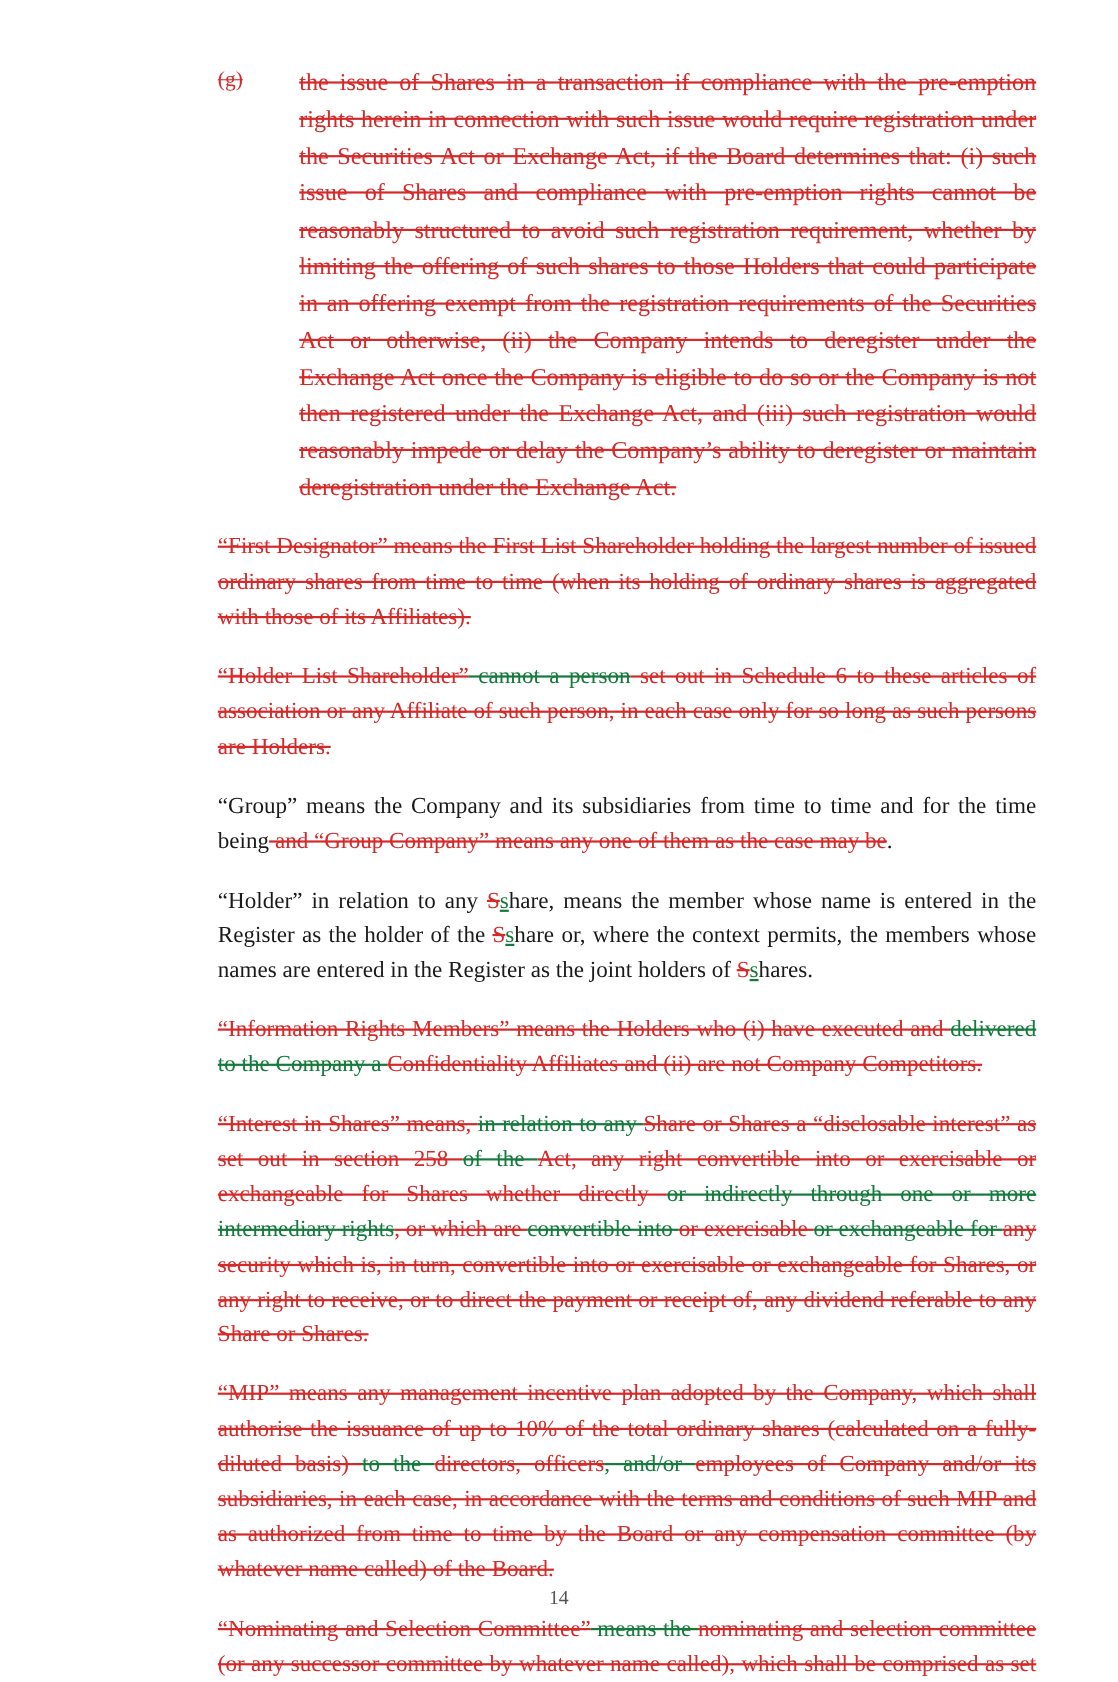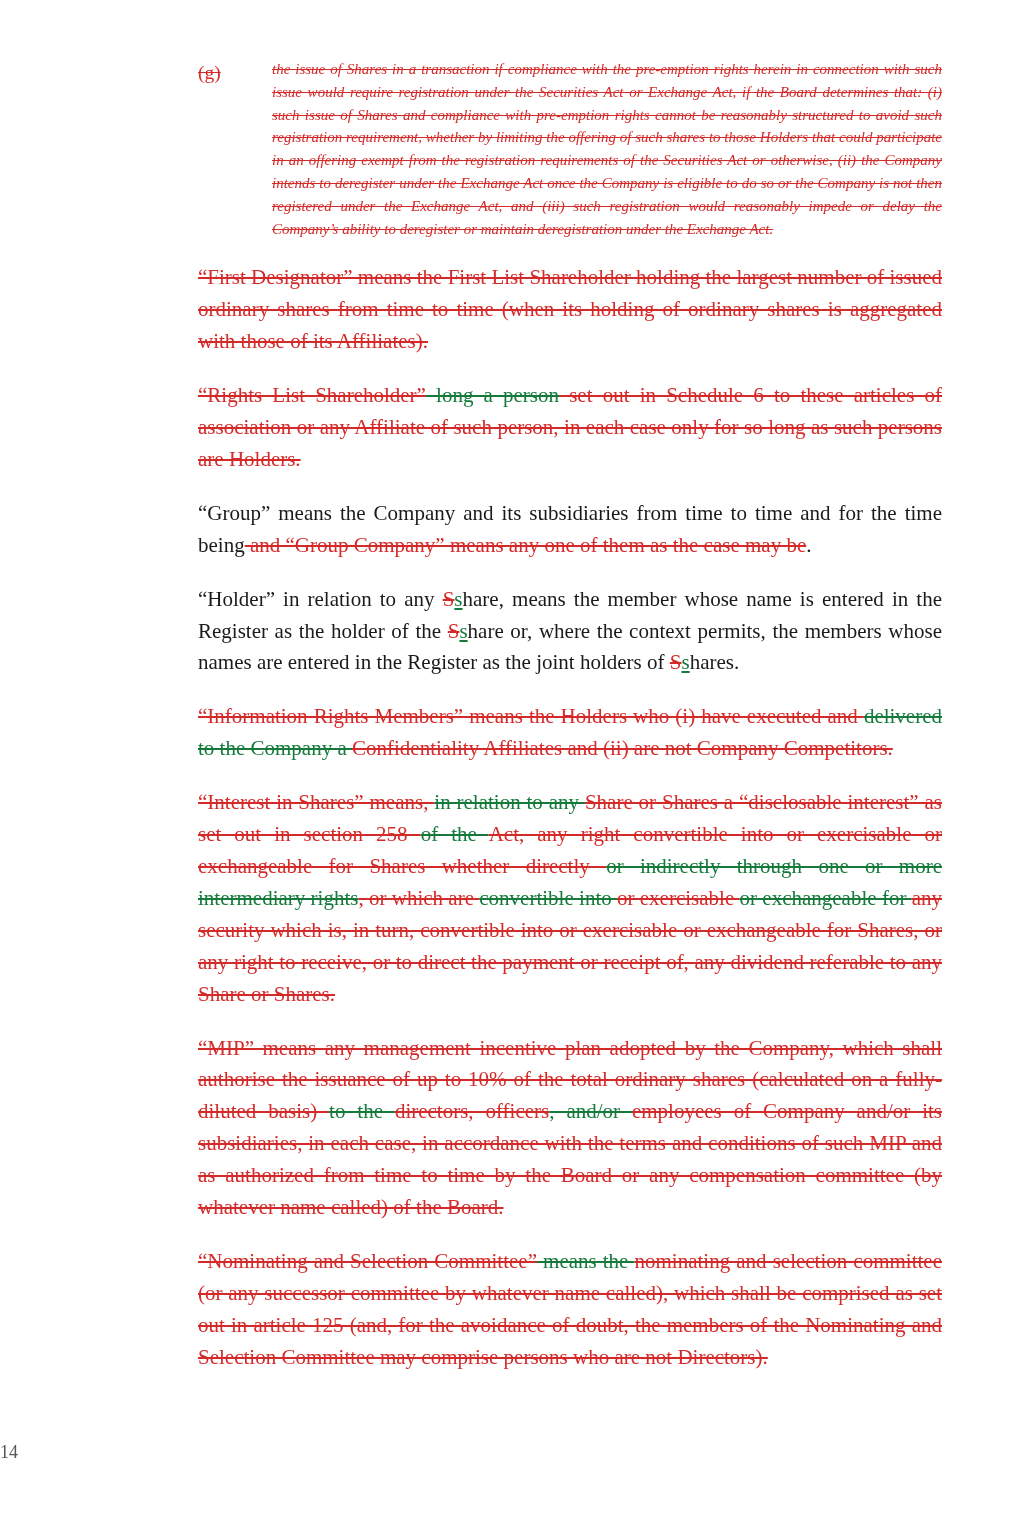--- a/index.html
+++ b/index.html
@@ -53,31 +53,30 @@
     display: flex;
     margin: 0 0 22px 0;
   }
   .clause .lbl {
     flex: 0 0 74px;
     font-size: 19.5px;
     line-height: 1.52;
   }
   .clause .body {
     flex: 1 1 auto;
-    font-size: 15px;
+    font-size: 22px;
     line-height: 1.52;
     text-align: justify;
-    font-style: italic;
   }
   .pagenum {
     position: absolute;
     left: 0;
     right: 0;
     top: 1442px;
-    text-align: left;
+    text-align: center;
     font-size: 18px;
     color: #555555;
     font-family: "Liberation Serif", serif;
   }
 </style>
 </head>
 <body>
 
 <div class="page">
   <div class="content">
@@ -86,21 +85,21 @@
       <div class="lbl">
         <span class="del">(g)</span>
       </div>
       <div class="body">
         <span class="del">the issue of Shares in a transaction if compliance with the pre-emption rights herein in connection with such issue would require registration under the Securities Act or Exchange Act, if the Board determines that: (i) such issue of Shares and compliance with pre-emption rights cannot be reasonably structured to avoid such registration requirement, whether by limiting the offering of such shares to those Holders that could participate in an offering exempt from the registration requirements of the Securities Act or otherwise, (ii) the Company intends to deregister under the Exchange Act once the Company is eligible to do so or the Company is not then registered under the Exchange Act, and (iii) such registration would reasonably impede or delay the Company’s ability to deregister or maintain deregistration under the Exchange Act.</span>
       </div>
     </div>
 
     <div id="paras">
         <p class="para"><span class="del">“First Designator” means the First List Shareholder holding the largest number of issued ordinary shares from time to time (when its holding of ordinary shares is aggregated with those of its Affiliates).</span></p>
-        <p class="para"><span class="del">“Rights List Shareholder”</span><span class="ins"> long a person</span><span class="del"> set out in Schedule 6 to these articles of association or any Affiliate of such person, in each case only for so long as such persons are Holders.</span></p>
+        <p class="para"><span class="del">“Holder List Shareholder”</span><span class="ins"> cannot a person</span><span class="del"> set out in Schedule 6 to these articles of association or any Affiliate of such person, in each case only for so long as such persons are Holders.</span></p>
         <p class="para"><span class="keep">“Group” means the Company and its subsidiaries from time to time and for the time being</span><span class="del"> and “Group Company” means any one of them as the case may be</span><span class="keep">.</span></p>
         <p class="para"><span class="keep">“Holder” in relation to any </span><span class="del">S</span><span class="ins-u">s</span><span class="keep">hare, means the member whose name is entered in the Register as the holder of the </span><span class="del">S</span><span class="ins-u">s</span><span class="keep">hare or, where the context permits, the members whose names are entered in the Register as the joint holders of </span><span class="del">S</span><span class="ins-u">s</span><span class="keep">hares.</span></p>
         <p class="para"><span class="del">“Information Rights Members” means the Holders who (i) have executed and </span><span class="ins">delivered to the Company a </span><span class="del">Confidentiality Affiliates and (ii) are not Company Competitors.</span></p>
         <p class="para"><span class="del">“Interest in Shares” means, </span><span class="ins">in relation to any </span><span class="del">Share or Shares a “disclosable interest” as set out in section 258 </span><span class="ins">of the </span><span class="del">Act, any right convertible into or exercisable or exchangeable for Shares whether directly </span><span class="ins">or indirectly through one or more intermediary rights</span><span class="del">, or which are </span><span class="ins">convertible into </span><span class="del">or exercisable </span><span class="ins">or exchangeable for </span><span class="del">any security which is, in turn, convertible into or exercisable or exchangeable for Shares, or any right to receive, or to direct the payment or receipt of, any dividend referable to any Share or Shares.</span></p>
         <p class="para"><span class="del">“MIP” means any management incentive plan adopted by the Company, which shall authorise the issuance of up to 10% of the total ordinary shares (calculated on a fully-diluted basis) </span><span class="ins">to the </span><span class="del">directors, officers</span><span class="ins">, and/or </span><span class="del">employees of Company and/or its subsidiaries, in each case, in accordance with the terms and conditions of such MIP and as authorized from time to time by the Board or any compensation committee (by whatever name called) of the Board.</span></p>
         <p class="para"><span class="del">“Nominating and Selection Committee”</span><span class="ins"> means the </span><span class="del">nominating and selection committee (or any successor committee by whatever name called), which shall be comprised as set out in article 125 (and, for the avoidance of doubt, the members of the Nominating and Selection Committee may comprise persons who are not Directors).</span></p>
       </div>
 
   </div>
 

